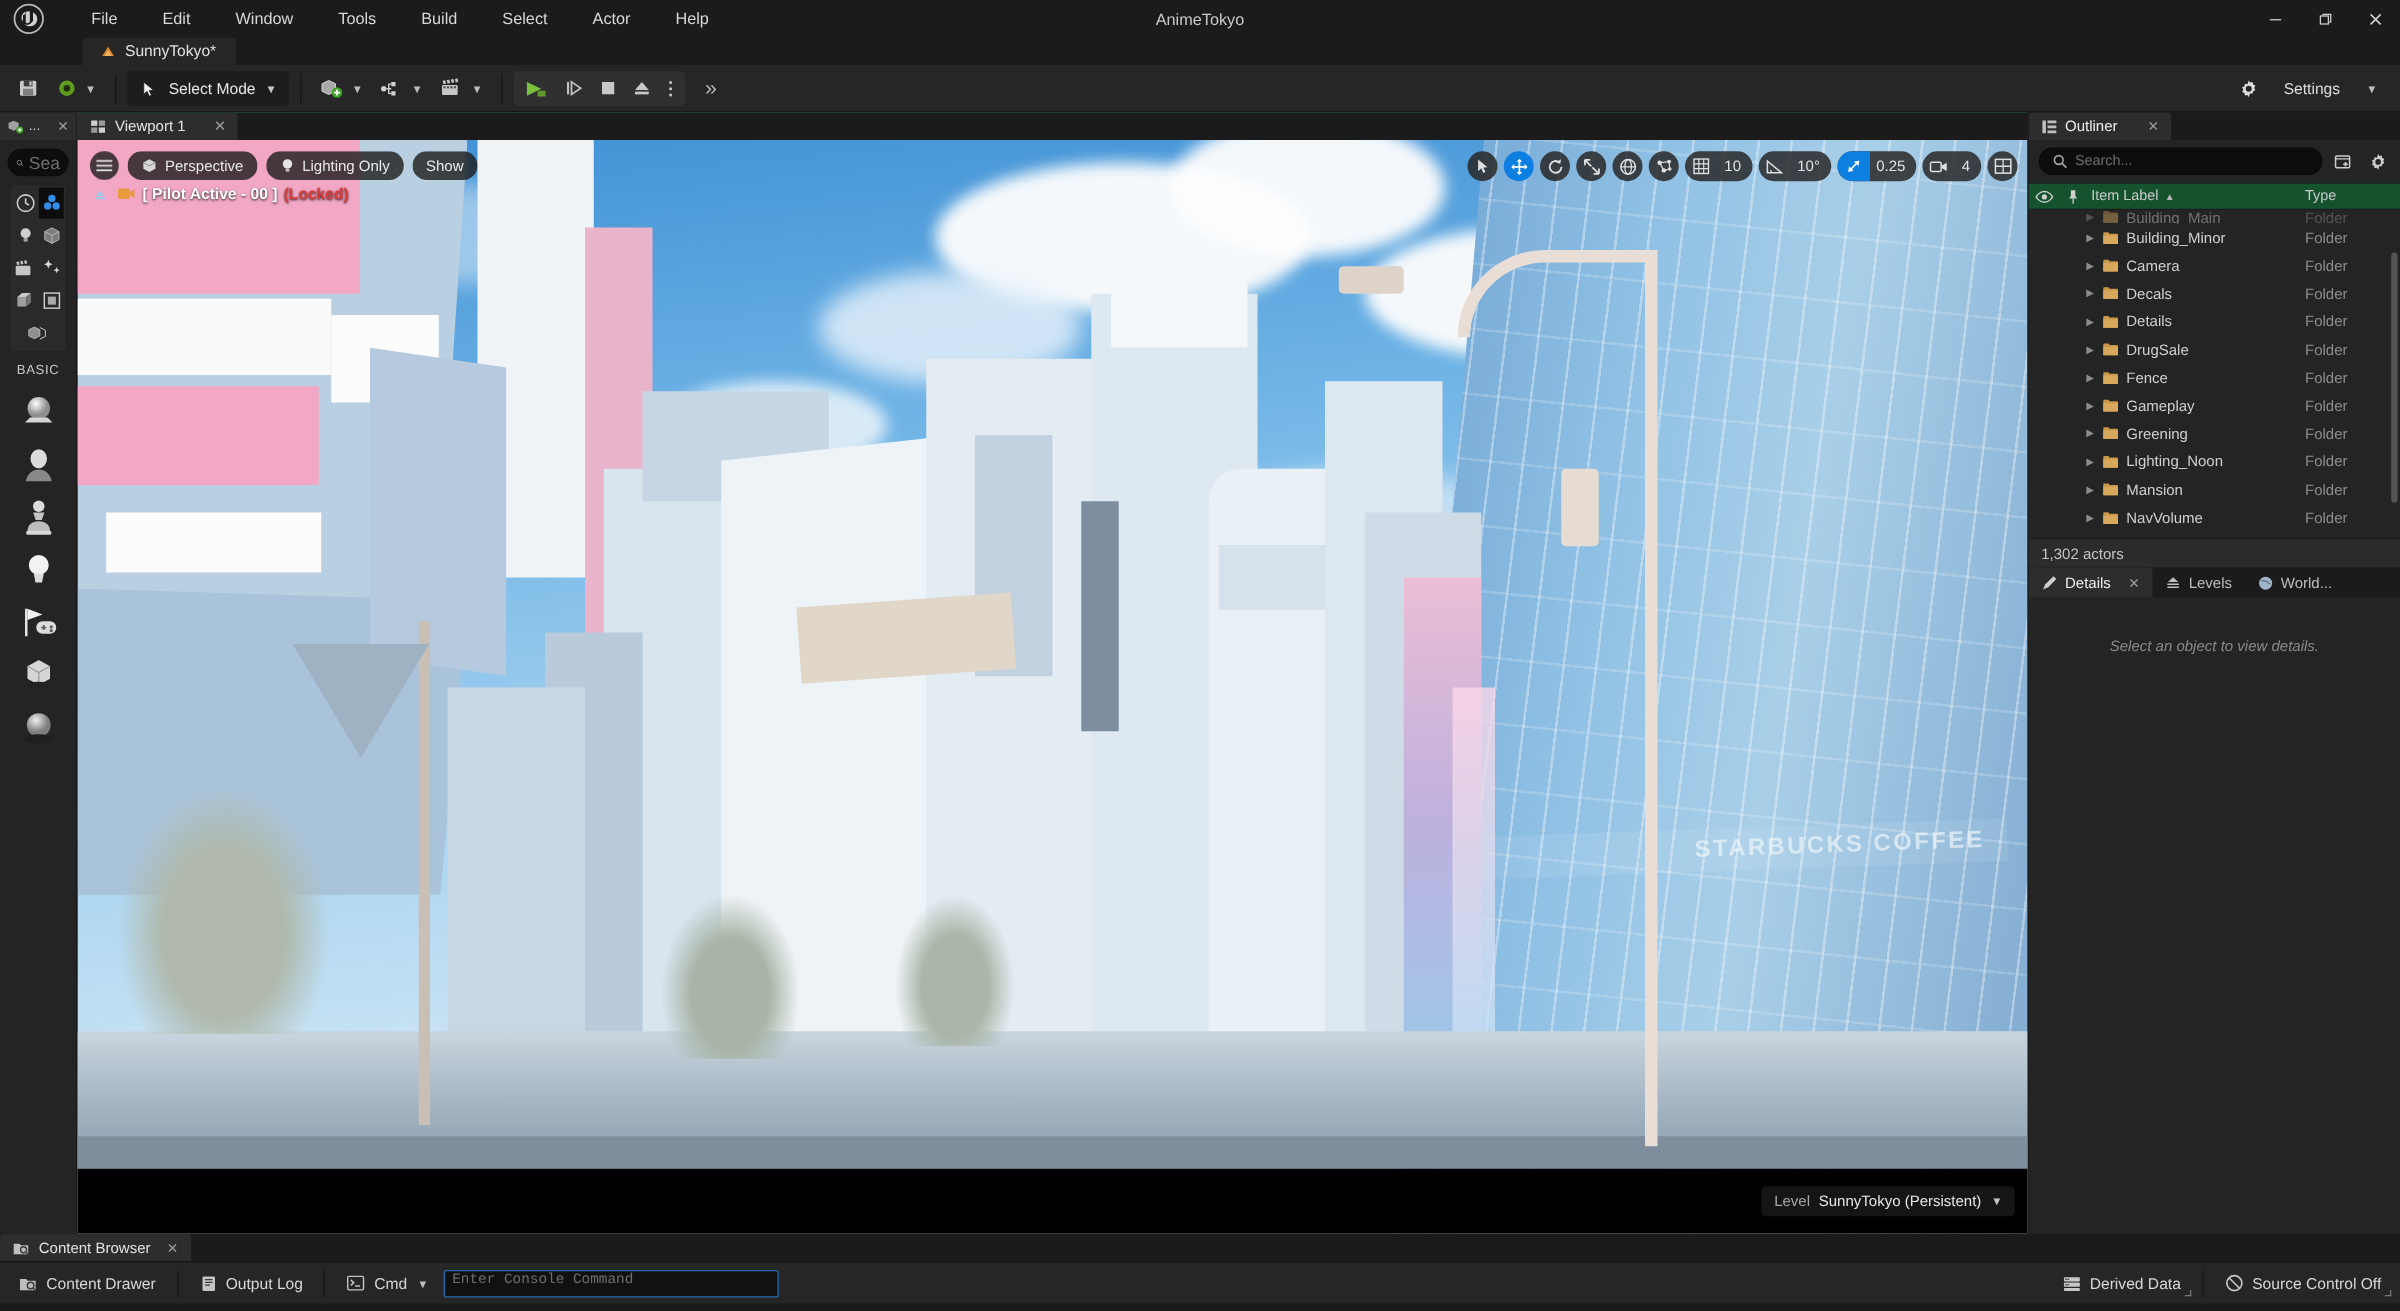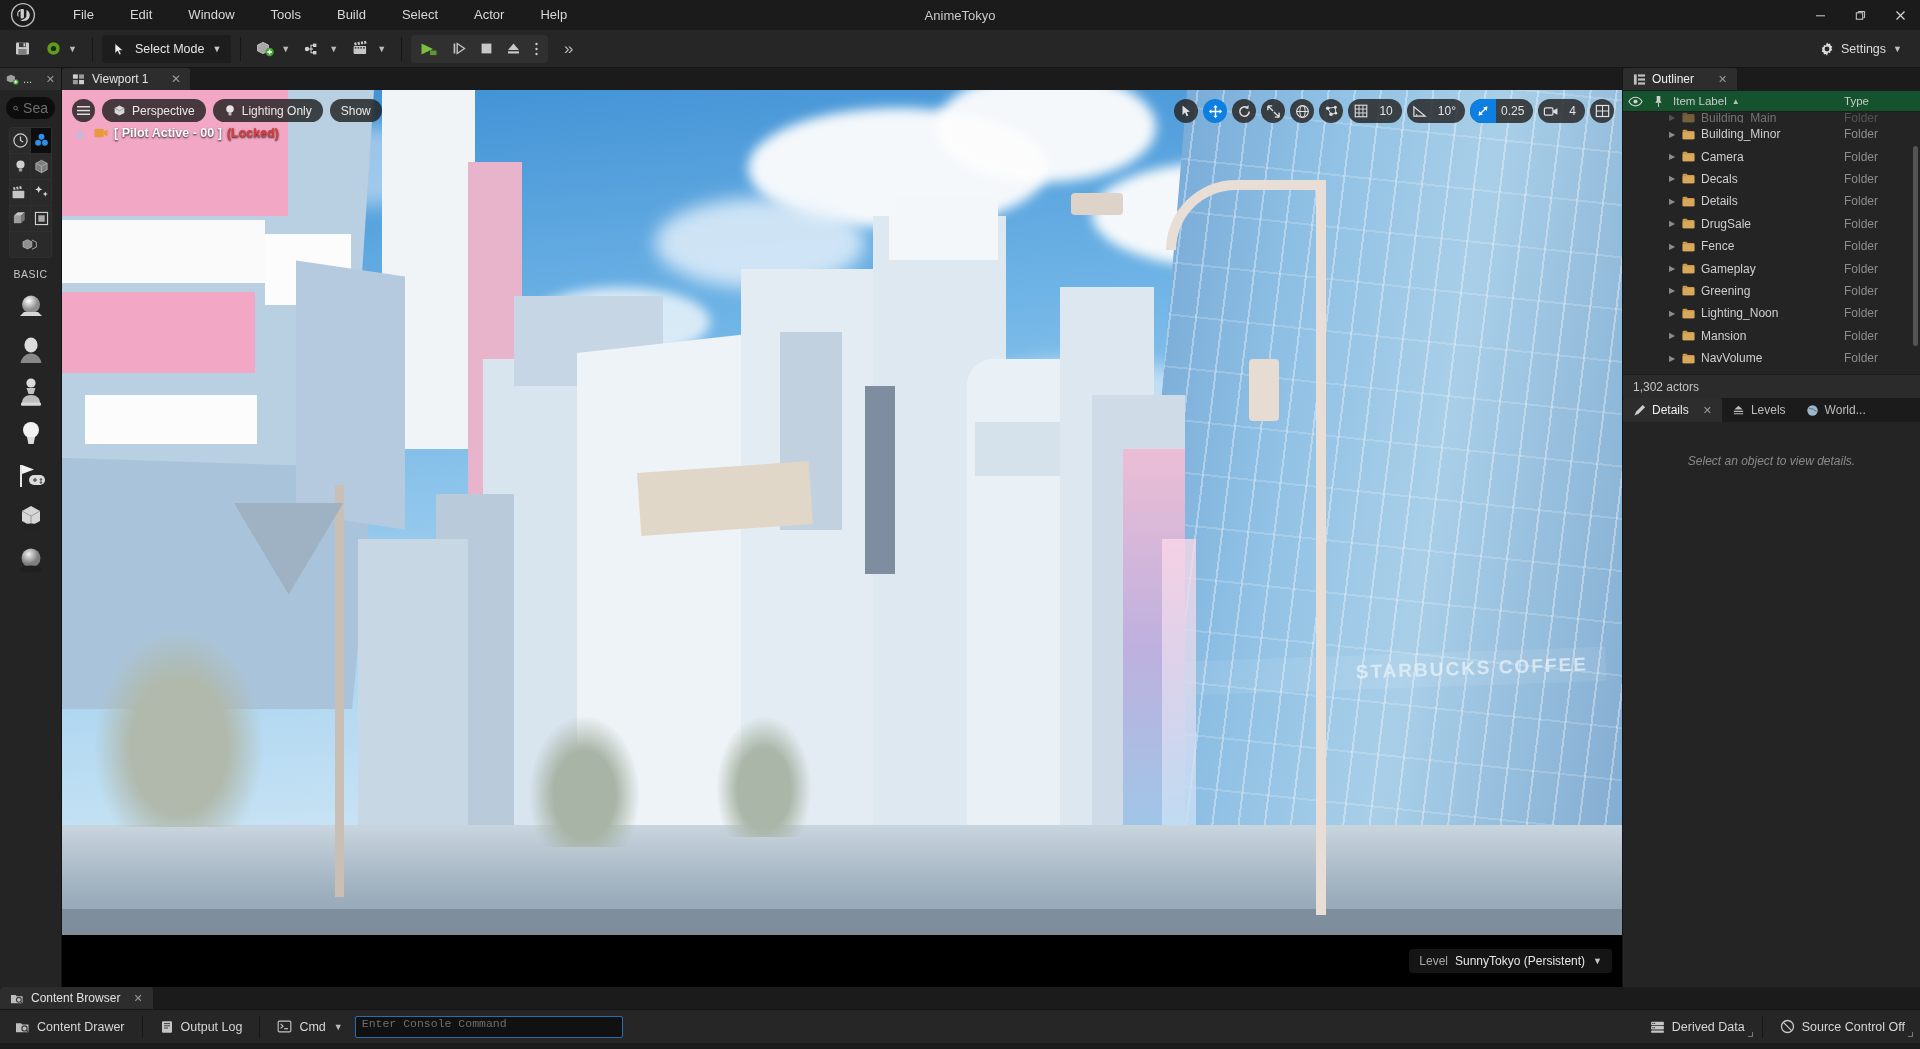--- a/index.html
+++ b/index.html
@@ -64,21 +64,21 @@
     display: flex; align-items: center; background: #303030; border-radius: 4px;
     height: 28px; padding: 0 2px;
   }
   .caret { font-size: 9px; opacity: .85; margin-left: 1px; }
   .selectmode {
     background: #1d1d1d; border-radius: 3px; height: 28px; padding: 0 10px;
     display:flex; align-items:center; gap:7px; font-size:12.5px; color:#e6e6e6;
   }
   .chevrons { margin-left: 14px; color: #b9b9b9; font-size: 17px; letter-spacing:-3px; cursor: default;}
   .settings-btn {
-    margin-left: auto; display: flex; align-items: center; gap: 6px;
+    margin-left: auto; display: flex; align-items: center; gap: 20px;
     padding: 0 10px; height: 28px; border-radius: 3px; font-size: 12.5px;
     color: #dcdcdc; cursor: default;
   }
 
   
   .body { flex: 1 1 auto; display: flex; min-height: 0; background: #1b1b1b; }
 
   
   .placerail {
     width: 62px; flex: 0 0 62px; background: #242424; display: flex; flex-direction: column;
@@ -286,20 +286,31 @@
         </svg>
       </div>
       <div class="win-btn close">
         <svg width="11" height="11" viewBox="0 0 11 11">
             <path d="M1.5 1.5 L9.5 9.5 M9.5 1.5 L1.5 9.5" stroke="#d6d6d6" stroke-width="1.2"></path>
           </svg>
       </div>
     </div>
   </div>
 
+  <div class="projtabrow">
+    <div class="projtab">
+      <span>
+        <svg class="lvl-ico" viewBox="0 0 14 14">
+          <path d="M7 2.5 L12 10.5 H2 Z" fill="#e08a2a"></path>
+          <path d="M7 5.5 L10 10.5 H4 Z" fill="#f2b566"></path>
+        </svg>
+      </span>
+      <span>SunnyTokyo*</span>
+    </div>
+  </div>
 
   <div class="maintoolbar">
     <div class="tb-btn">
       <svg width="17" height="17" viewBox="0 0 17 17">
         <rect x="2" y="2.5" width="13" height="12" rx="1.2" fill="#c9c9c9"></rect>
         <rect x="5" y="2.5" width="7" height="4.6" fill="#3b3b3b"></rect>
         <rect x="9.5" y="3.2" width="1.8" height="3.2" fill="#c9c9c9"></rect>
         <rect x="4.4" y="9" width="8.2" height="5.5" fill="#7d7d7d"></rect>
       </svg>
     </div>
@@ -782,20 +793,42 @@
             <rect x="5.4" y="1.5" width="7.6" height="2.4" fill="#bfbfbf"></rect>
             <rect x="5.4" y="5.8" width="7.6" height="2.4" fill="#bfbfbf"></rect>
             <rect x="5.4" y="10.1" width="7.6" height="2.4" fill="#bfbfbf"></rect>
           </svg>
           <span>Outliner</span>
           <span style="margin-left:18px;color:#9a9a9a;font-size:11px;">✕</span>
         </div>
       </div>
 
       <div class="outliner-body">
+        <div class="outliner-search">
+          <div class="searchbox">
+            <svg width="12" height="12" viewBox="0 0 13 13">
+              <circle cx="5.4" cy="5.4" r="3.8" fill="none" stroke="#a5a5a5" stroke-width="1.4"></circle>
+              <path d="M8.3 8.3 L12 12" stroke="#a5a5a5" stroke-width="1.4"></path>
+            </svg>
+            <span>Search...</span>
+          </div>
+          <div class="ico-btn">
+            <svg width="16" height="15" viewBox="0 0 17 16">
+              <rect x="1.5" y="3" width="12" height="10" rx="1" fill="none" stroke="#cdcdcd" stroke-width="1.3"></rect>
+              <path d="M1.5 5.5 H13.5" stroke="#cdcdcd" stroke-width="1.1"></path>
+              <path d="M10 8 v4 M8 10 h4" stroke="#cdcdcd" stroke-width="1.4"></path>
+            </svg>
+          </div>
+          <div class="ico-btn">
+            <svg width="15" height="15" viewBox="0 0 16 16">
+              <path d="M8 1.3 l1.1 1.7 2-.4 .35 2 1.85.85-.9 1.85.9 1.85-1.85.85-.35 2-2-.4L8 14.7 6.9 13l-2 .4-.35-2-1.85-.85.9-1.85-.9-1.85 1.85-.85.35-2 2 .4z" fill="#cdcdcd"></path>
+              <circle cx="8" cy="8" r="2.4" fill="#242424"></circle>
+            </svg>
+          </div>
+        </div>
 
         <div class="col-head">
           <div class="col-eye">
             <svg width="15" height="11" viewBox="0 0 16 11">
               <path d="M8 .9 C3.5.9 1 5.5 1 5.5 S3.5 10.1 8 10.1 15 5.5 15 5.5 12.5.9 8 .9Z" fill="none" stroke="#cfcfcf" stroke-width="1.2"></path>
               <circle cx="8" cy="5.5" r="2.2" fill="#cfcfcf"></circle>
             </svg>
           </div>
           <div class="col-pin">
             <svg width="9" height="13" viewBox="0 0 10 14">

